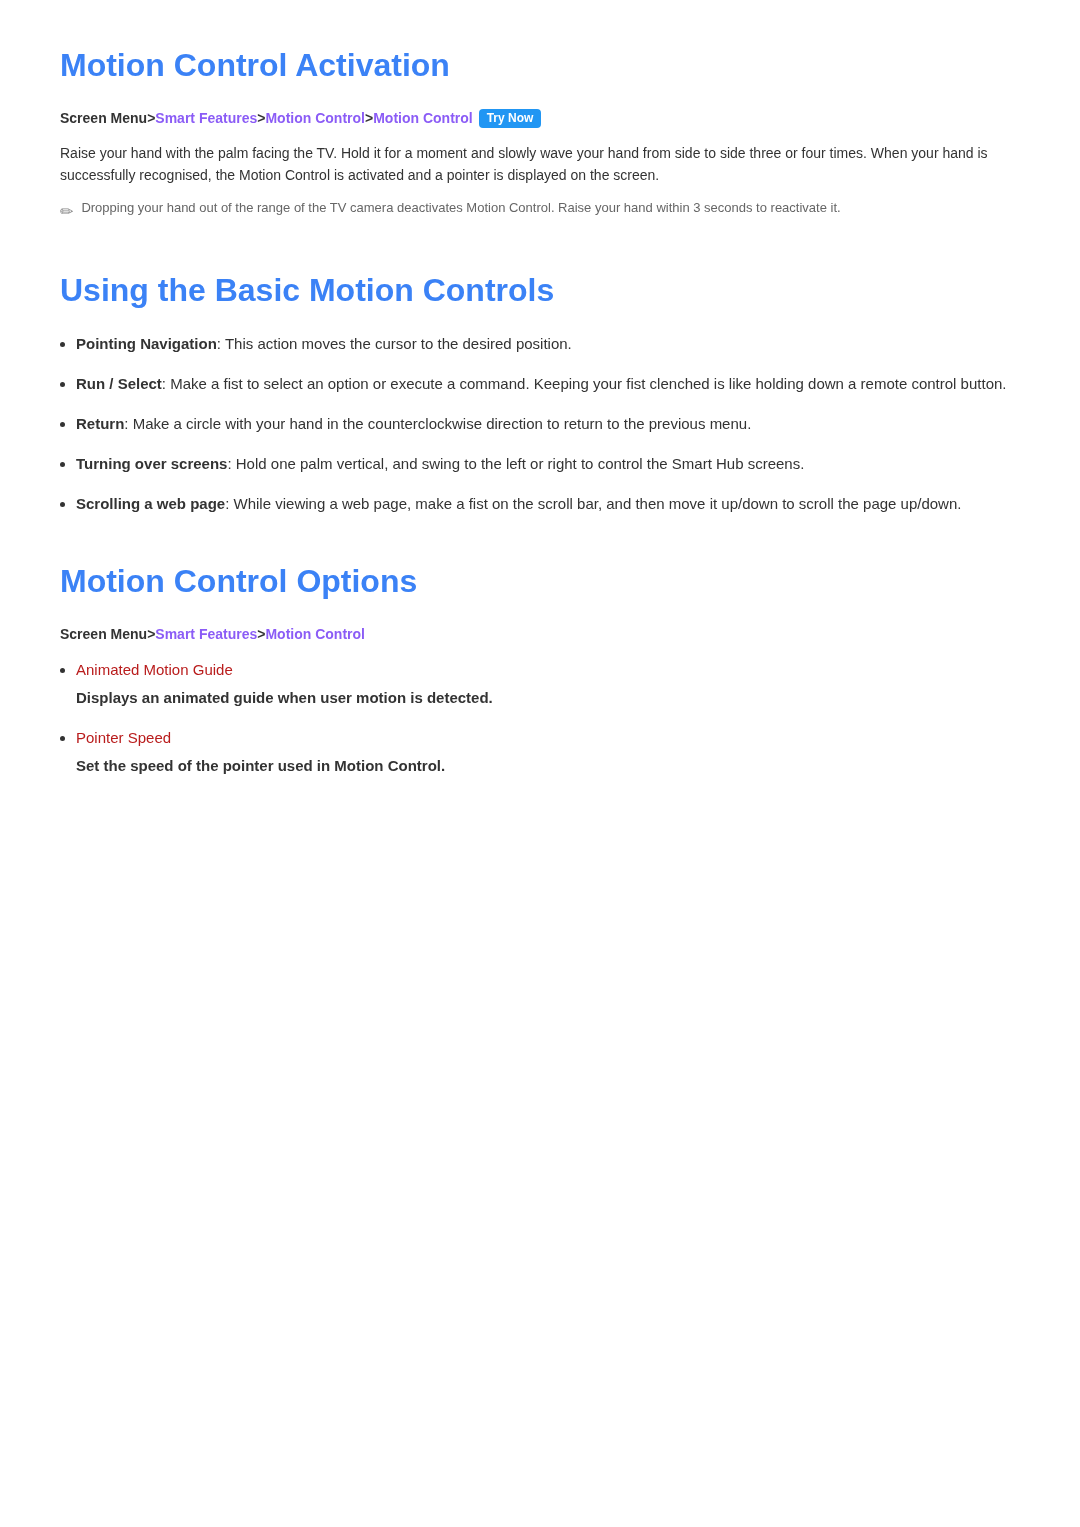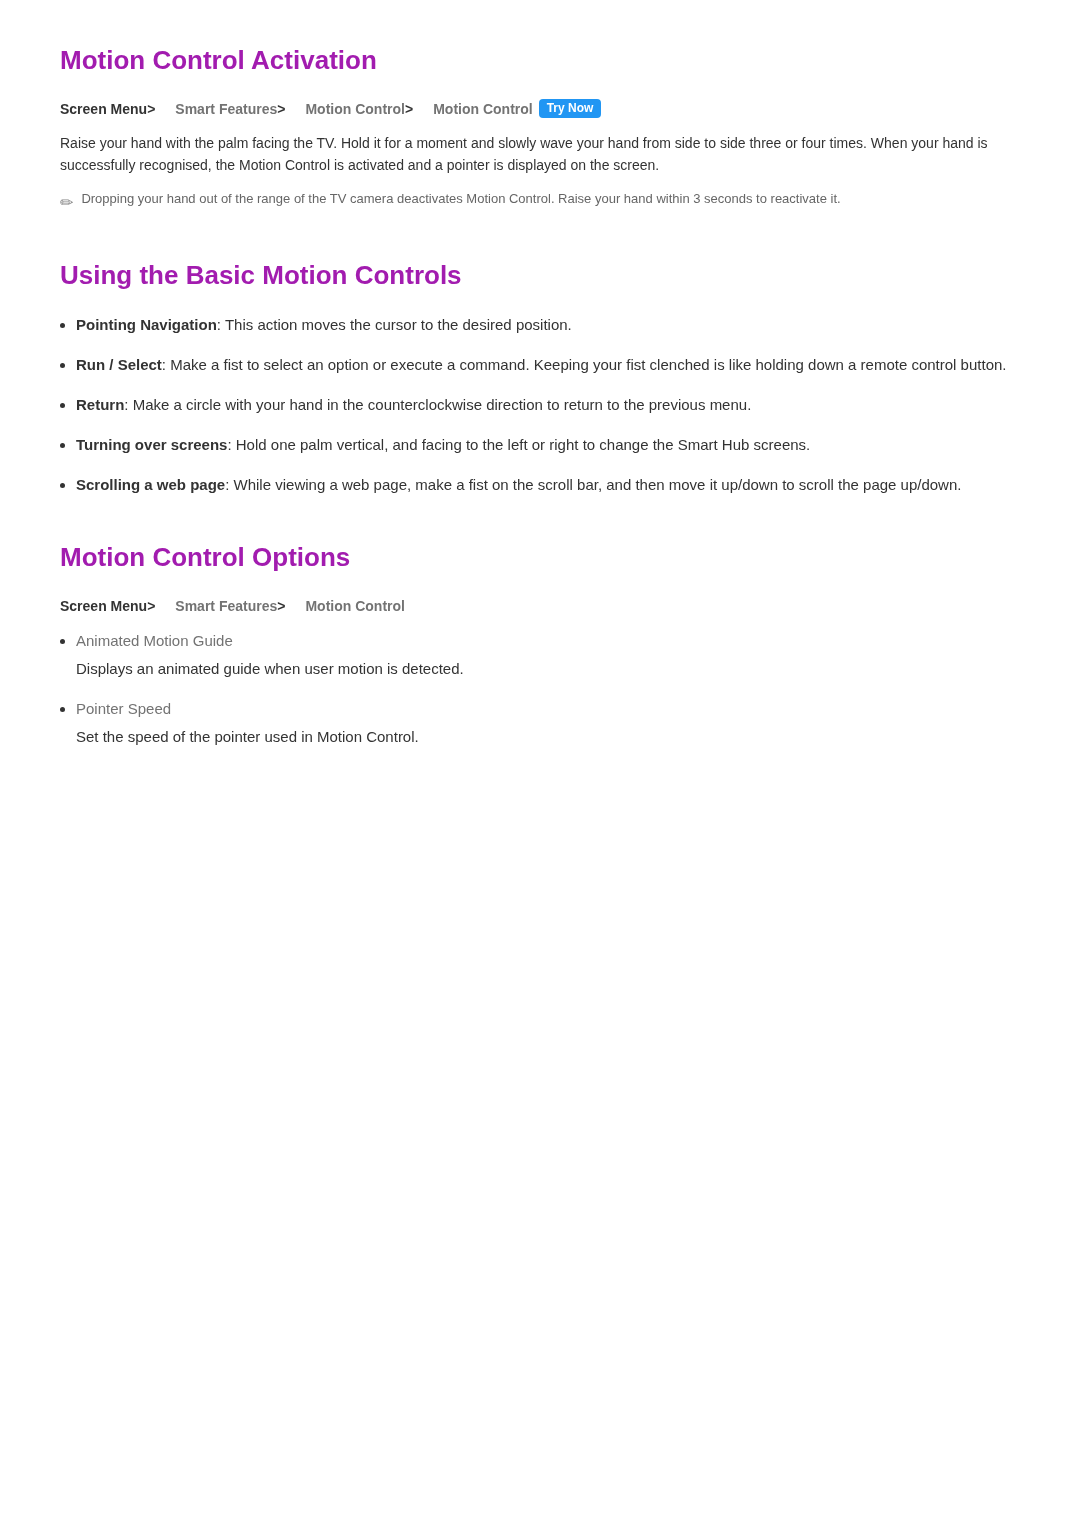--- a/index.html
+++ b/index.html
@@ -16,41 +16,40 @@
       padding: 40px 60px;
       max-width: 1080px;
       line-height: 1.6;
     }
 
     .section {
       margin-bottom: 40px;
     }
 
     .section-title {
-      font-size: 26px;
+      font-size: 32px;
       font-weight: bold;
-      color: #a21caf;
+      color: #3b82f6;
       margin-bottom: 16px;
     }
 
     .breadcrumb {
       font-size: 14px;
       font-weight: bold;
       color: #333333;
       margin-bottom: 12px;
       display: flex;
       align-items: center;
       flex-wrap: wrap;
     }
 
     .breadcrumb .link {
-      color: #737373;
+      color: #8b5cf6;
       text-decoration: none;
       cursor: pointer;
-      margin-left: 20px;
     }
 
     .breadcrumb .separator {
       color: #333333;
     }
 
     .try-now-badge {
       background-color: #2196F3;
       color: #ffffff;
       font-size: 12px;
@@ -98,29 +97,30 @@
       margin-bottom: 16px;
       font-size: 15px;
       color: #333333;
     }
 
     .bullet-list li .term {
       font-weight: bold;
     }
 
     .bullet-list li .link-term {
-      color: #737373;
+      color: #b91c1c;
       font-weight: normal;
     }
 
     .sub-description {
       margin-top: 4px;
       margin-left: 0;
       font-size: 15px;
       color: #333333;
+      font-weight: bold;
     }
   </style>
 </head>
 <body>
 
 <div class="section">
   <h1 class="section-title">Motion Control Activation</h1>
 
   <div class="breadcrumb">
     <span>Screen Menu</span>
@@ -149,21 +149,21 @@
     <li>
       <span class="term">Pointing Navigation</span><span>: This action moves the cursor to the desired position.</span>
     </li>
     <li>
       <span class="term">Run / Select</span><span>: Make a fist to select an option or execute a command. Keeping your fist clenched is like holding down a remote control button.</span>
     </li>
     <li>
       <span class="term">Return</span><span>: Make a circle with your hand in the counterclockwise direction to return to the previous menu.</span>
     </li>
     <li>
-      <span class="term">Turning over screens</span><span>: Hold one palm vertical, and facing to the left or right to change the Smart Hub screens.</span>
+      <span class="term">Turning over screens</span><span>: Hold one palm vertical, and swing to the left or right to control the Smart Hub screens.</span>
     </li>
     <li>
       <span class="term">Scrolling a web page</span><span>: While viewing a web page, make a fist on the scroll bar, and then move it up/down to scroll the page up/down.</span>
     </li>
   </ul>
 </div>
 
 <div class="section">
   <h2 class="section-title">Motion Control Options</h2>
 

